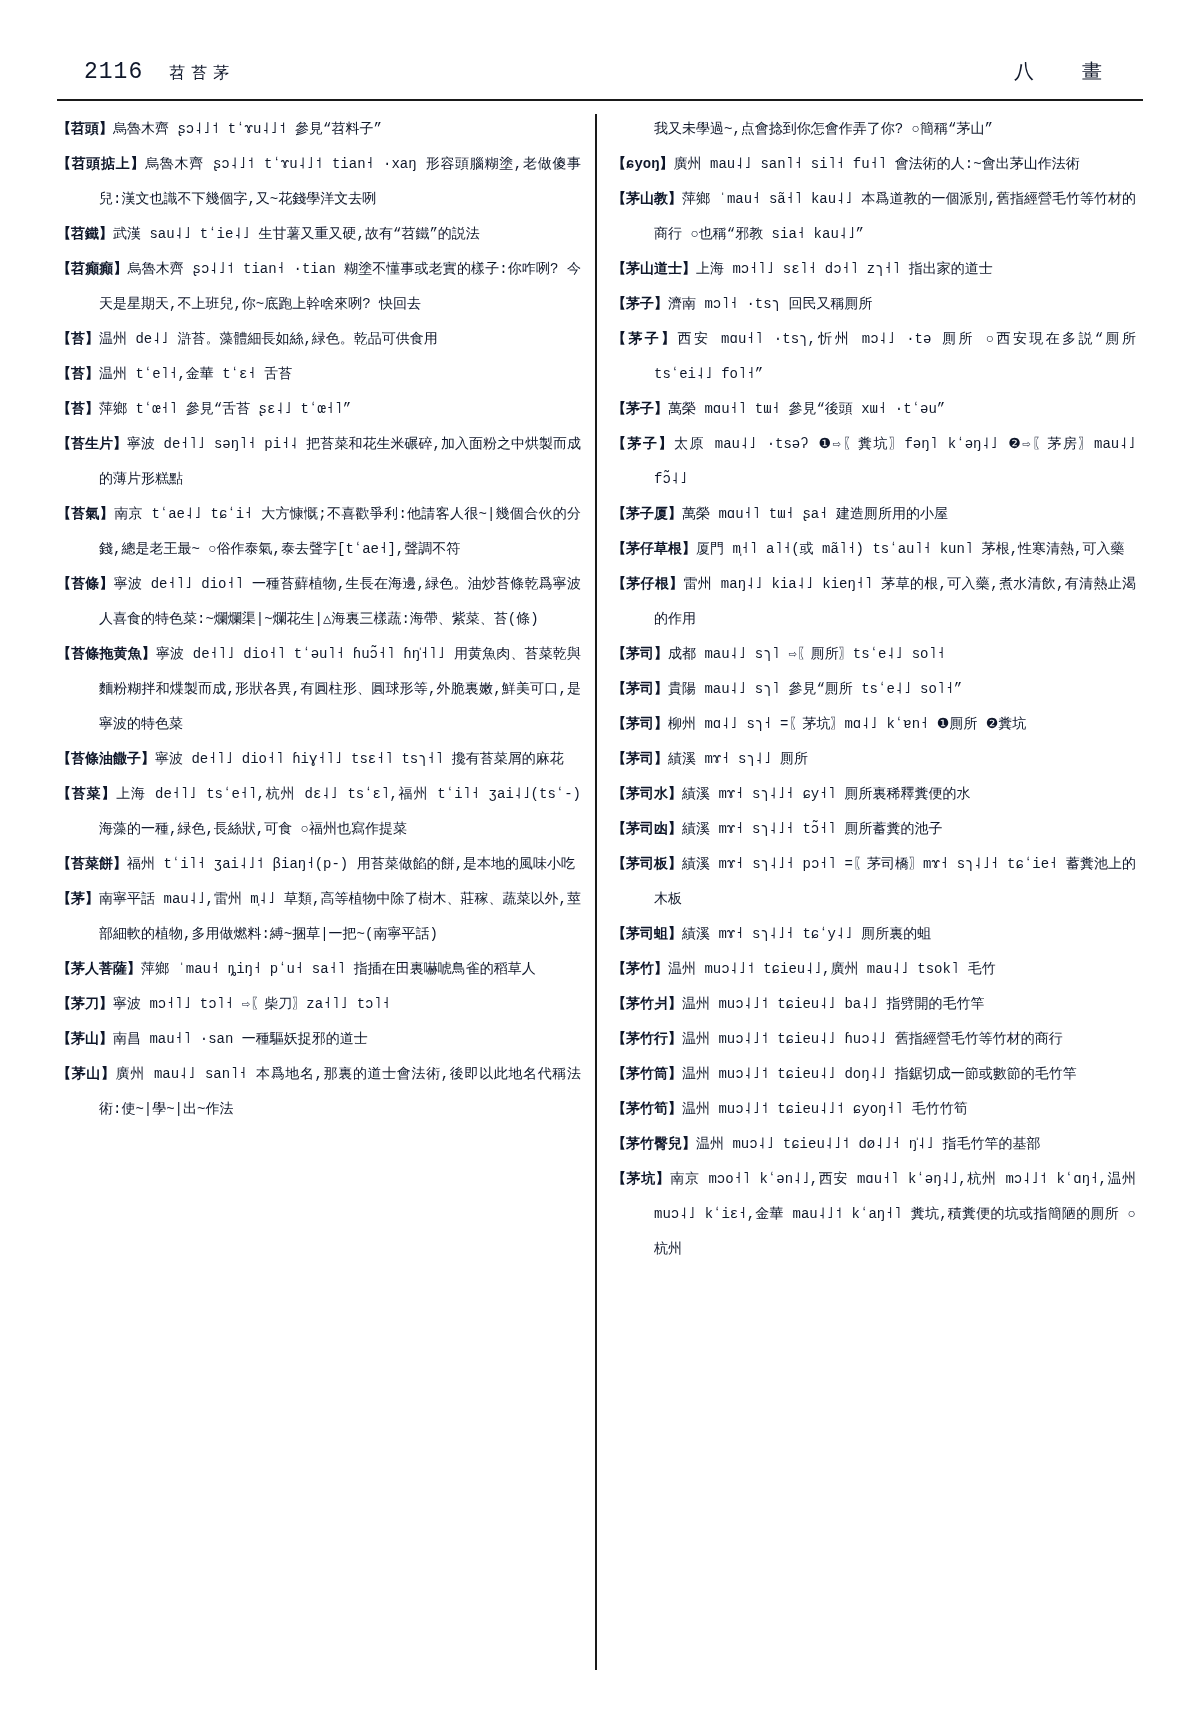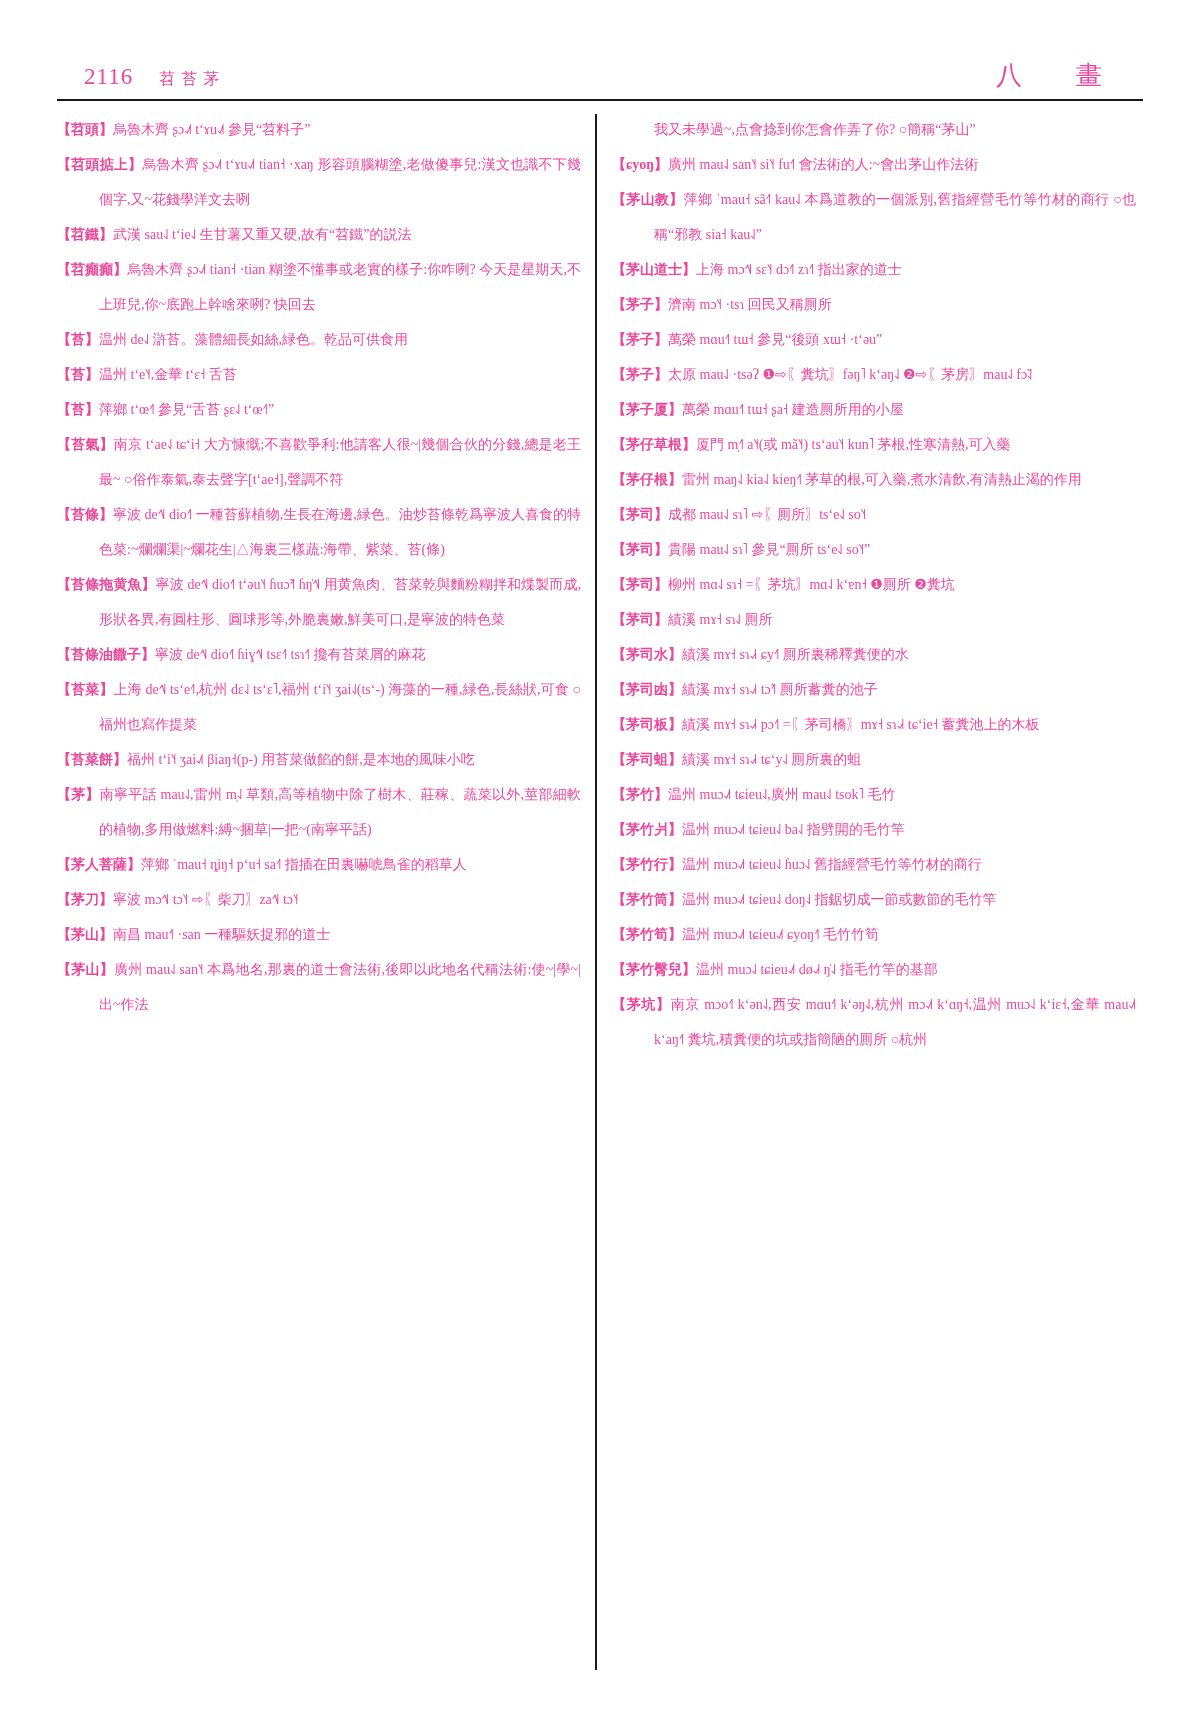--- a/index.html
+++ b/index.html
@@ -1,23 +1,23 @@
 <!DOCTYPE html>
 <html><head>
 <meta charset="utf-8">
 <style>
   html,body{margin:0;padding:0;background:#f5f5f2;}
   .page{position:relative;width:1200px;height:1724px;background:#ffffff;margin:0 auto;
-        font-family:Liberation Serif, serif;color:#ec4899;overflow:hidden;}
+        font-family:Liberation Mono, monospace;color:#0f172a;overflow:hidden;}
   .pg-header{position:absolute;top:58px;left:84px;right:84px;display:flex;
              justify-content:space-between;align-items:baseline;font-size:22px;}
   .pg-header .h-left{display:flex;gap:26px;align-items:baseline;}
   .pg-header .page-num{font-size:23px;letter-spacing:1px;}
   .pg-header .guide{font-size:16px;letter-spacing:6px;}
-  .pg-header .section{font-size:26px;letter-spacing:14px;}
+  .pg-header .section{font-size:20px;letter-spacing:14px;}
   .head-rule{position:absolute;top:99px;left:57px;right:57px;height:0;
              border-top:2.5px solid #1a1a1a;}
   .columns{position:absolute;top:112px;left:57px;right:57px;bottom:30px;
            display:flex;}
   .col{width:524px;font-size:14px;line-height:35px;text-align:justify;
        text-justify:inter-ideograph;}
   .col-divider{width:2px;background:#1a1a1a;margin:2px 15px 24px 14px;flex:none;}
   .entry{padding-left:42px;text-indent:-42px;}
   .entry.cont{text-indent:0;}
   .entry .head{font-weight:bold;}
@@ -40,39 +40,41 @@
 
   <div class="columns">
     <section class="col" id="col-left">
         <div class="entry"><span class="head">【苕頭】</span><span class="body">烏魯木齊 ʂɔ˨˩˦ tʻɤu˨˩˦ 參見“苕料子”</span></div>
         <div class="entry"><span class="head">【苕頭掂上】</span><span class="body">烏魯木齊 ʂɔ˨˩˦ tʻɤu˨˩˦ tian˧ ·xaŋ 形容頭腦糊塗,老做傻事兒:漢文也識不下幾個字,又~花錢學洋文去咧</span></div>
         <div class="entry"><span class="head">【苕鐵】</span><span class="body">武漢 sau˨˩ tʻie˨˩ 生甘薯又重又硬,故有“苕鐵”的説法</span></div>
         <div class="entry"><span class="head">【苕癲癲】</span><span class="body">烏魯木齊 ʂɔ˨˩˦ tian˧ ·tian 糊塗不懂事或老實的樣子:你咋咧? 今天是星期天,不上班兒,你~底跑上幹啥來咧? 快回去</span></div>
         <div class="entry"><span class="head">【苔】</span><span class="body">温州 de˨˩ 滸苔。藻體細長如絲,緑色。乾品可供食用</span></div>
         <div class="entry"><span class="head">【苔】</span><span class="body">温州 tʻe˥˧,金華 tʻɛ˧ 舌苔</span></div>
         <div class="entry"><span class="head">【苔】</span><span class="body">萍鄉 tʻœ˧˥ 參見“舌苔 ʂɛ˨˩ tʻœ˧˥”</span></div>
+        <div class="entry"><span class="head">【苔生片】</span><span class="body">寧波 de˧˥˩ səŋ˥˧ pi˧˨ 把苔菜和花生米碾碎,加入面粉之中烘製而成的薄片形糕點</span></div>
         <div class="entry"><span class="head">【苔氣】</span><span class="body">南京 tʻae˨˩ tɕʻi˧ 大方慷慨;不喜歡爭利:他請客人很~|幾個合伙的分錢,總是老王最~ ○俗作泰氣,泰去聲字[tʻae˧],聲調不符</span></div>
         <div class="entry"><span class="head">【苔條】</span><span class="body">寧波 de˧˥˩ dio˧˥ 一種苔蘚植物,生長在海邊,緑色。油炒苔條乾爲寧波人喜食的特色菜:~爛爛渠|~爛花生|△海裏三樣蔬:海帶、紫菜、苔(條)</span></div>
         <div class="entry"><span class="head">【苔條拖黄魚】</span><span class="body">寧波 de˧˥˩ dio˧˥ tʻəu˥˧ ɦuɔ̃˧˥ ɦŋ̍˧˥˩ 用黄魚肉、苔菜乾與麵粉糊拌和煠製而成,形狀各異,有圓柱形、圓球形等,外脆裏嫩,鮮美可口,是寧波的特色菜</span></div>
         <div class="entry"><span class="head">【苔條油饊子】</span><span class="body">寧波 de˧˥˩ dio˧˥ ɦiɣ˧˥˩ tsɛ˧˥ tsɿ˧˥ 攙有苔菜屑的麻花</span></div>
         <div class="entry"><span class="head">【苔菜】</span><span class="body">上海 de˧˥˩ tsʻe˧˥,杭州 dɛ˨˩ tsʻɛ˥,福州 tʻi˥˧ ʒai˨˩(tsʻ-) 海藻的一種,緑色,長絲狀,可食 ○福州也寫作提菜</span></div>
         <div class="entry"><span class="head">【苔菜餅】</span><span class="body">福州 tʻi˥˧ ʒai˨˩˦ βiaŋ˧(p-) 用苔菜做餡的餅,是本地的風味小吃</span></div>
         <div class="entry"><span class="head">【茅】</span><span class="body">南寧平話 mau˨˩,雷州 m̩˨˩ 草類,高等植物中除了樹木、莊稼、蔬菜以外,莖部細軟的植物,多用做燃料:縛~捆草|一把~(南寧平話)</span></div>
         <div class="entry"><span class="head">【茅人菩薩】</span><span class="body">萍鄉 ˈmau˧ ȵiŋ˧ pʻu˧ sa˧˥ 指插在田裏嚇唬鳥雀的稻草人</span></div>
         <div class="entry"><span class="head">【茅刀】</span><span class="body">寧波 mɔ˧˥˩ tɔ˥˧ ⇨〖柴刀〗za˧˥˩ tɔ˥˧</span></div>
         <div class="entry"><span class="head">【茅山】</span><span class="body">南昌 mau˧˥ ·san 一種驅妖捉邪的道士</span></div>
         <div class="entry"><span class="head">【茅山】</span><span class="body">廣州 mau˨˩ san˥˧ 本爲地名,那裏的道士會法術,後即以此地名代稱法術:使~|學~|出~作法</span></div>
       </section>
     <div class="col-divider"></div>
     <section class="col" id="col-right">
         <div class="entry cont"><span class="body">我又未學過~,点會捻到你怎會作弄了你? ○簡稱“茅山”</span></div>
         <div class="entry"><span class="head">【ɕyoŋ】</span><span class="body">廣州 mau˨˩ san˥˧ si˥˧ fu˧˥ 會法術的人:~會出茅山作法術</span></div>
         <div class="entry"><span class="head">【茅山教】</span><span class="body">萍鄉 ˈmau˧ sã˧˥ kau˨˩ 本爲道教的一個派別,舊指經營毛竹等竹材的商行 ○也稱“邪教 sia˧ kau˨˩”</span></div>
         <div class="entry"><span class="head">【茅山道士】</span><span class="body">上海 mɔ˧˥˩ sɛ˥˧ dɔ˧˥ zɿ˧˥ 指出家的道士</span></div>
         <div class="entry"><span class="head">【茅子】</span><span class="body">濟南 mɔ˥˧ ·tsɿ 回民又稱厠所</span></div>
+        <div class="entry"><span class="head">【茅子】</span><span class="body">西安 mɑu˧˥ ·tsɿ,忻州 mɔ˨˩ ·tə 厠所 ○西安現在多説“厠所 tsʻei˨˩ fo˥˧”</span></div>
         <div class="entry"><span class="head">【茅子】</span><span class="body">萬榮 mɑu˧˥ tɯ˧ 參見“後頭 xɯ˧ ·tʻəu”</span></div>
         <div class="entry"><span class="head">【茅子】</span><span class="body">太原 mau˨˩ ·tsəʔ ❶⇨〖糞坑〗fəŋ˥ kʻəŋ˨˩ ❷⇨〖茅房〗mau˨˩ fɔ̃˨˩</span></div>
         <div class="entry"><span class="head">【茅子厦】</span><span class="body">萬榮 mɑu˧˥ tɯ˧ ʂa˧ 建造厠所用的小屋</span></div>
         <div class="entry"><span class="head">【茅仔草根】</span><span class="body">厦門 m̩˧˥ a˥˧(或 mã˥˧) tsʻau˥˧ kun˥ 茅根,性寒清熱,可入藥</span></div>
         <div class="entry"><span class="head">【茅仔根】</span><span class="body">雷州 maŋ˨˩ kia˨˩ kieŋ˧˥ 茅草的根,可入藥,煮水清飲,有清熱止渴的作用</span></div>
         <div class="entry"><span class="head">【茅司】</span><span class="body">成都 mau˨˩ sɿ˥ ⇨〖厠所〗tsʻe˨˩ so˥˧</span></div>
         <div class="entry"><span class="head">【茅司】</span><span class="body">貴陽 mau˨˩ sɿ˥ 參見“厠所 tsʻe˨˩ so˥˧”</span></div>
         <div class="entry"><span class="head">【茅司】</span><span class="body">柳州 mɑ˨˩ sɿ˧ =〖茅坑〗mɑ˨˩ kʻɐn˧ ❶厠所 ❷糞坑</span></div>
         <div class="entry"><span class="head">【茅司】</span><span class="body">績溪 mɤ˧ sɿ˨˩ 厠所</span></div>
         <div class="entry"><span class="head">【茅司水】</span><span class="body">績溪 mɤ˧ sɿ˨˩˧ ɕy˧˥ 厠所裏稀釋糞便的水</span></div>

